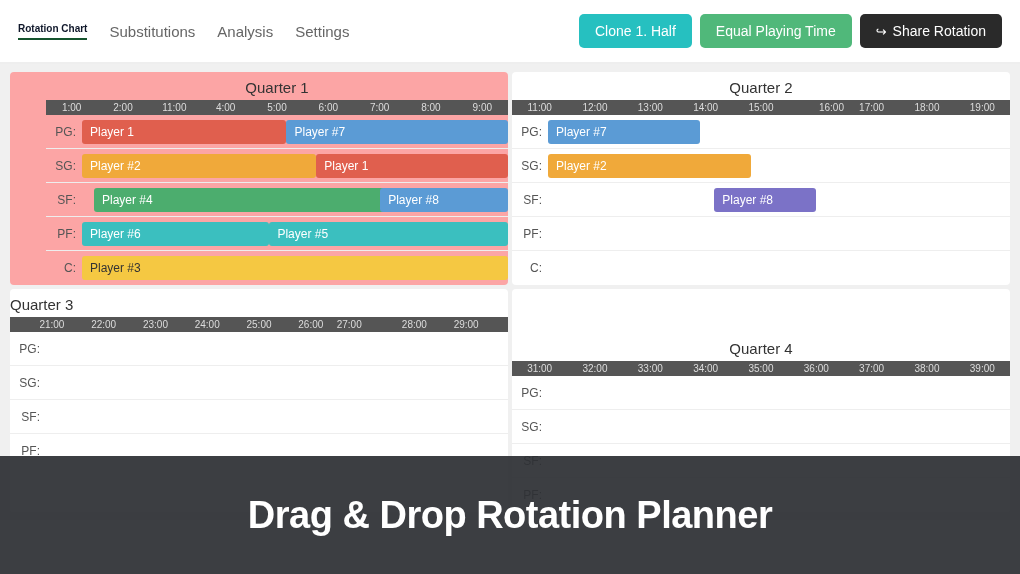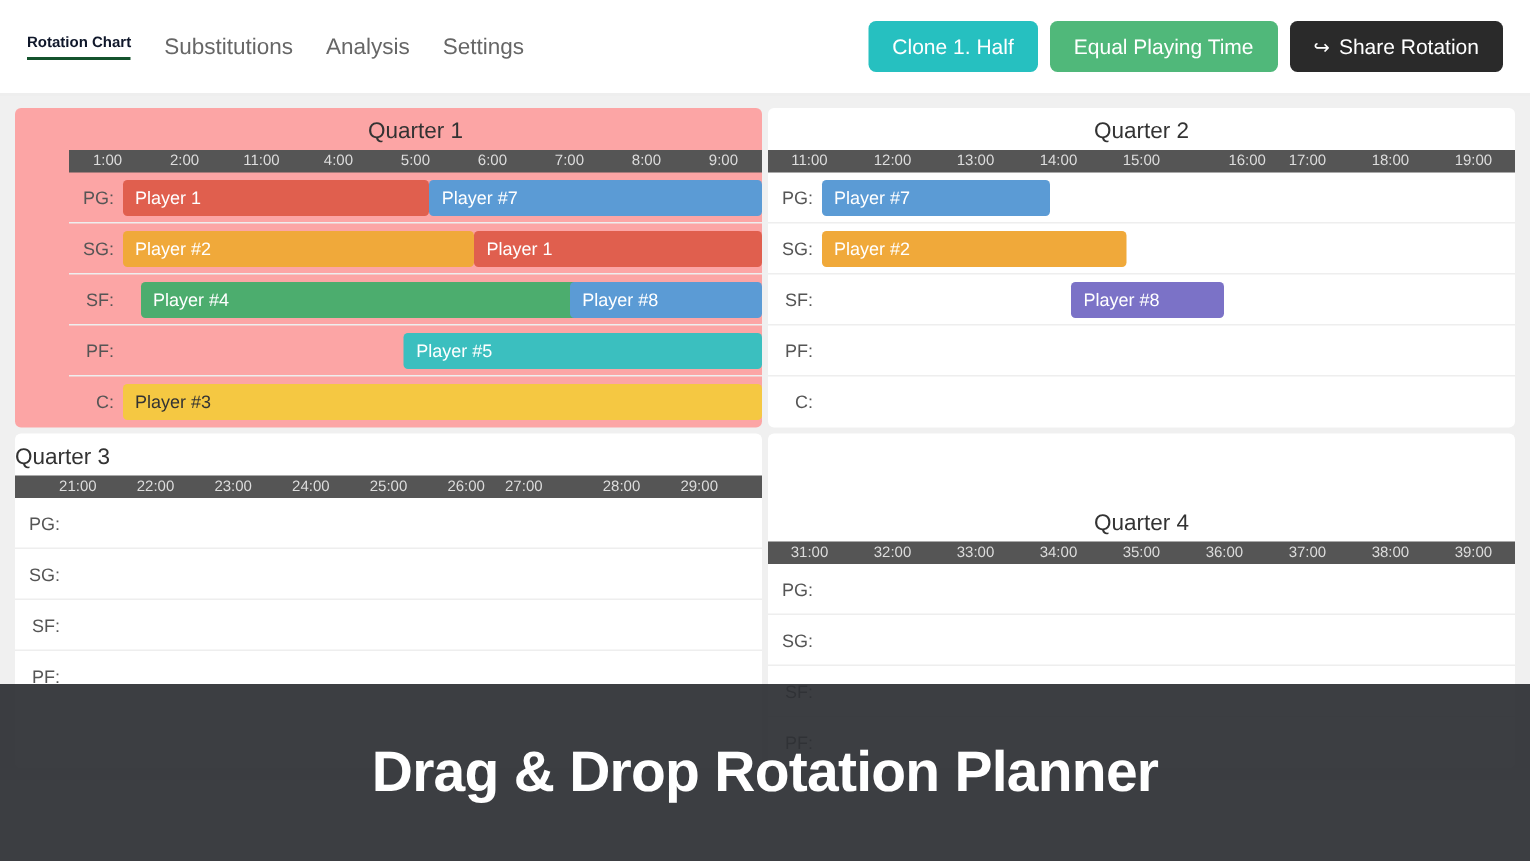--- a/index.html
+++ b/index.html
@@ -63,20 +63,21 @@
         <span style="font-size:12px; color:#555; width:36px; text-align:right; padding-right:6px; font-weight:500; flex-shrink:0;">SF:</span>
         <div style="flex:1; position:relative; height:28px;">
           <div style="position:absolute; left:0%; width:70%; height:24px; background:#4cad6e; border-radius:3px; display:flex; align-items:center; padding:0 8px; font-size:12px; color:#fff; font-weight:500; top:2px;margin-left:12px;">Player #4</div>
           <div style="position:absolute; left:70%; width:30%; height:24px; background:#5b9bd5; border-radius:3px; display:flex; align-items:center; padding:0 8px; font-size:12px; color:#fff; font-weight:500; top:2px;">Player #8</div>
         </div>
       </div>
 
       <div style="display:flex; align-items:center; border-bottom:1px solid #eee; min-height:34px;">
         <span style="font-size:12px; color:#555; width:36px; text-align:right; padding-right:6px; font-weight:500; flex-shrink:0;">PF:</span>
         <div style="flex:1; position:relative; height:28px;">
+          <div style="position:absolute; left:0%; width:44%; height:24px; background:#3bbfbf; border-radius:3px; display:flex; align-items:center; padding:0 8px; font-size:12px; color:#fff; font-weight:500; top:2px;">Player #6</div>
           <div style="position:absolute; left:44%; width:56%; height:24px; background:#3bbfbf; border-radius:3px; display:flex; align-items:center; padding:0 8px; font-size:12px; color:#fff; font-weight:500; top:2px;">Player #5</div>
         </div>
       </div>
 
       <div style="display:flex; align-items:center; min-height:34px;">
         <span style="font-size:12px; color:#555; width:36px; text-align:right; padding-right:6px; font-weight:500; flex-shrink:0;">C:</span>
         <div style="flex:1; position:relative; height:28px;">
           <div style="position:absolute; left:0%; width:100%; height:24px; background:#f5c842; border-radius:3px; display:flex; align-items:center; padding:0 8px; font-size:12px; color:#333; font-weight:500; top:2px;">Player #3</div>
         </div>
       </div>

